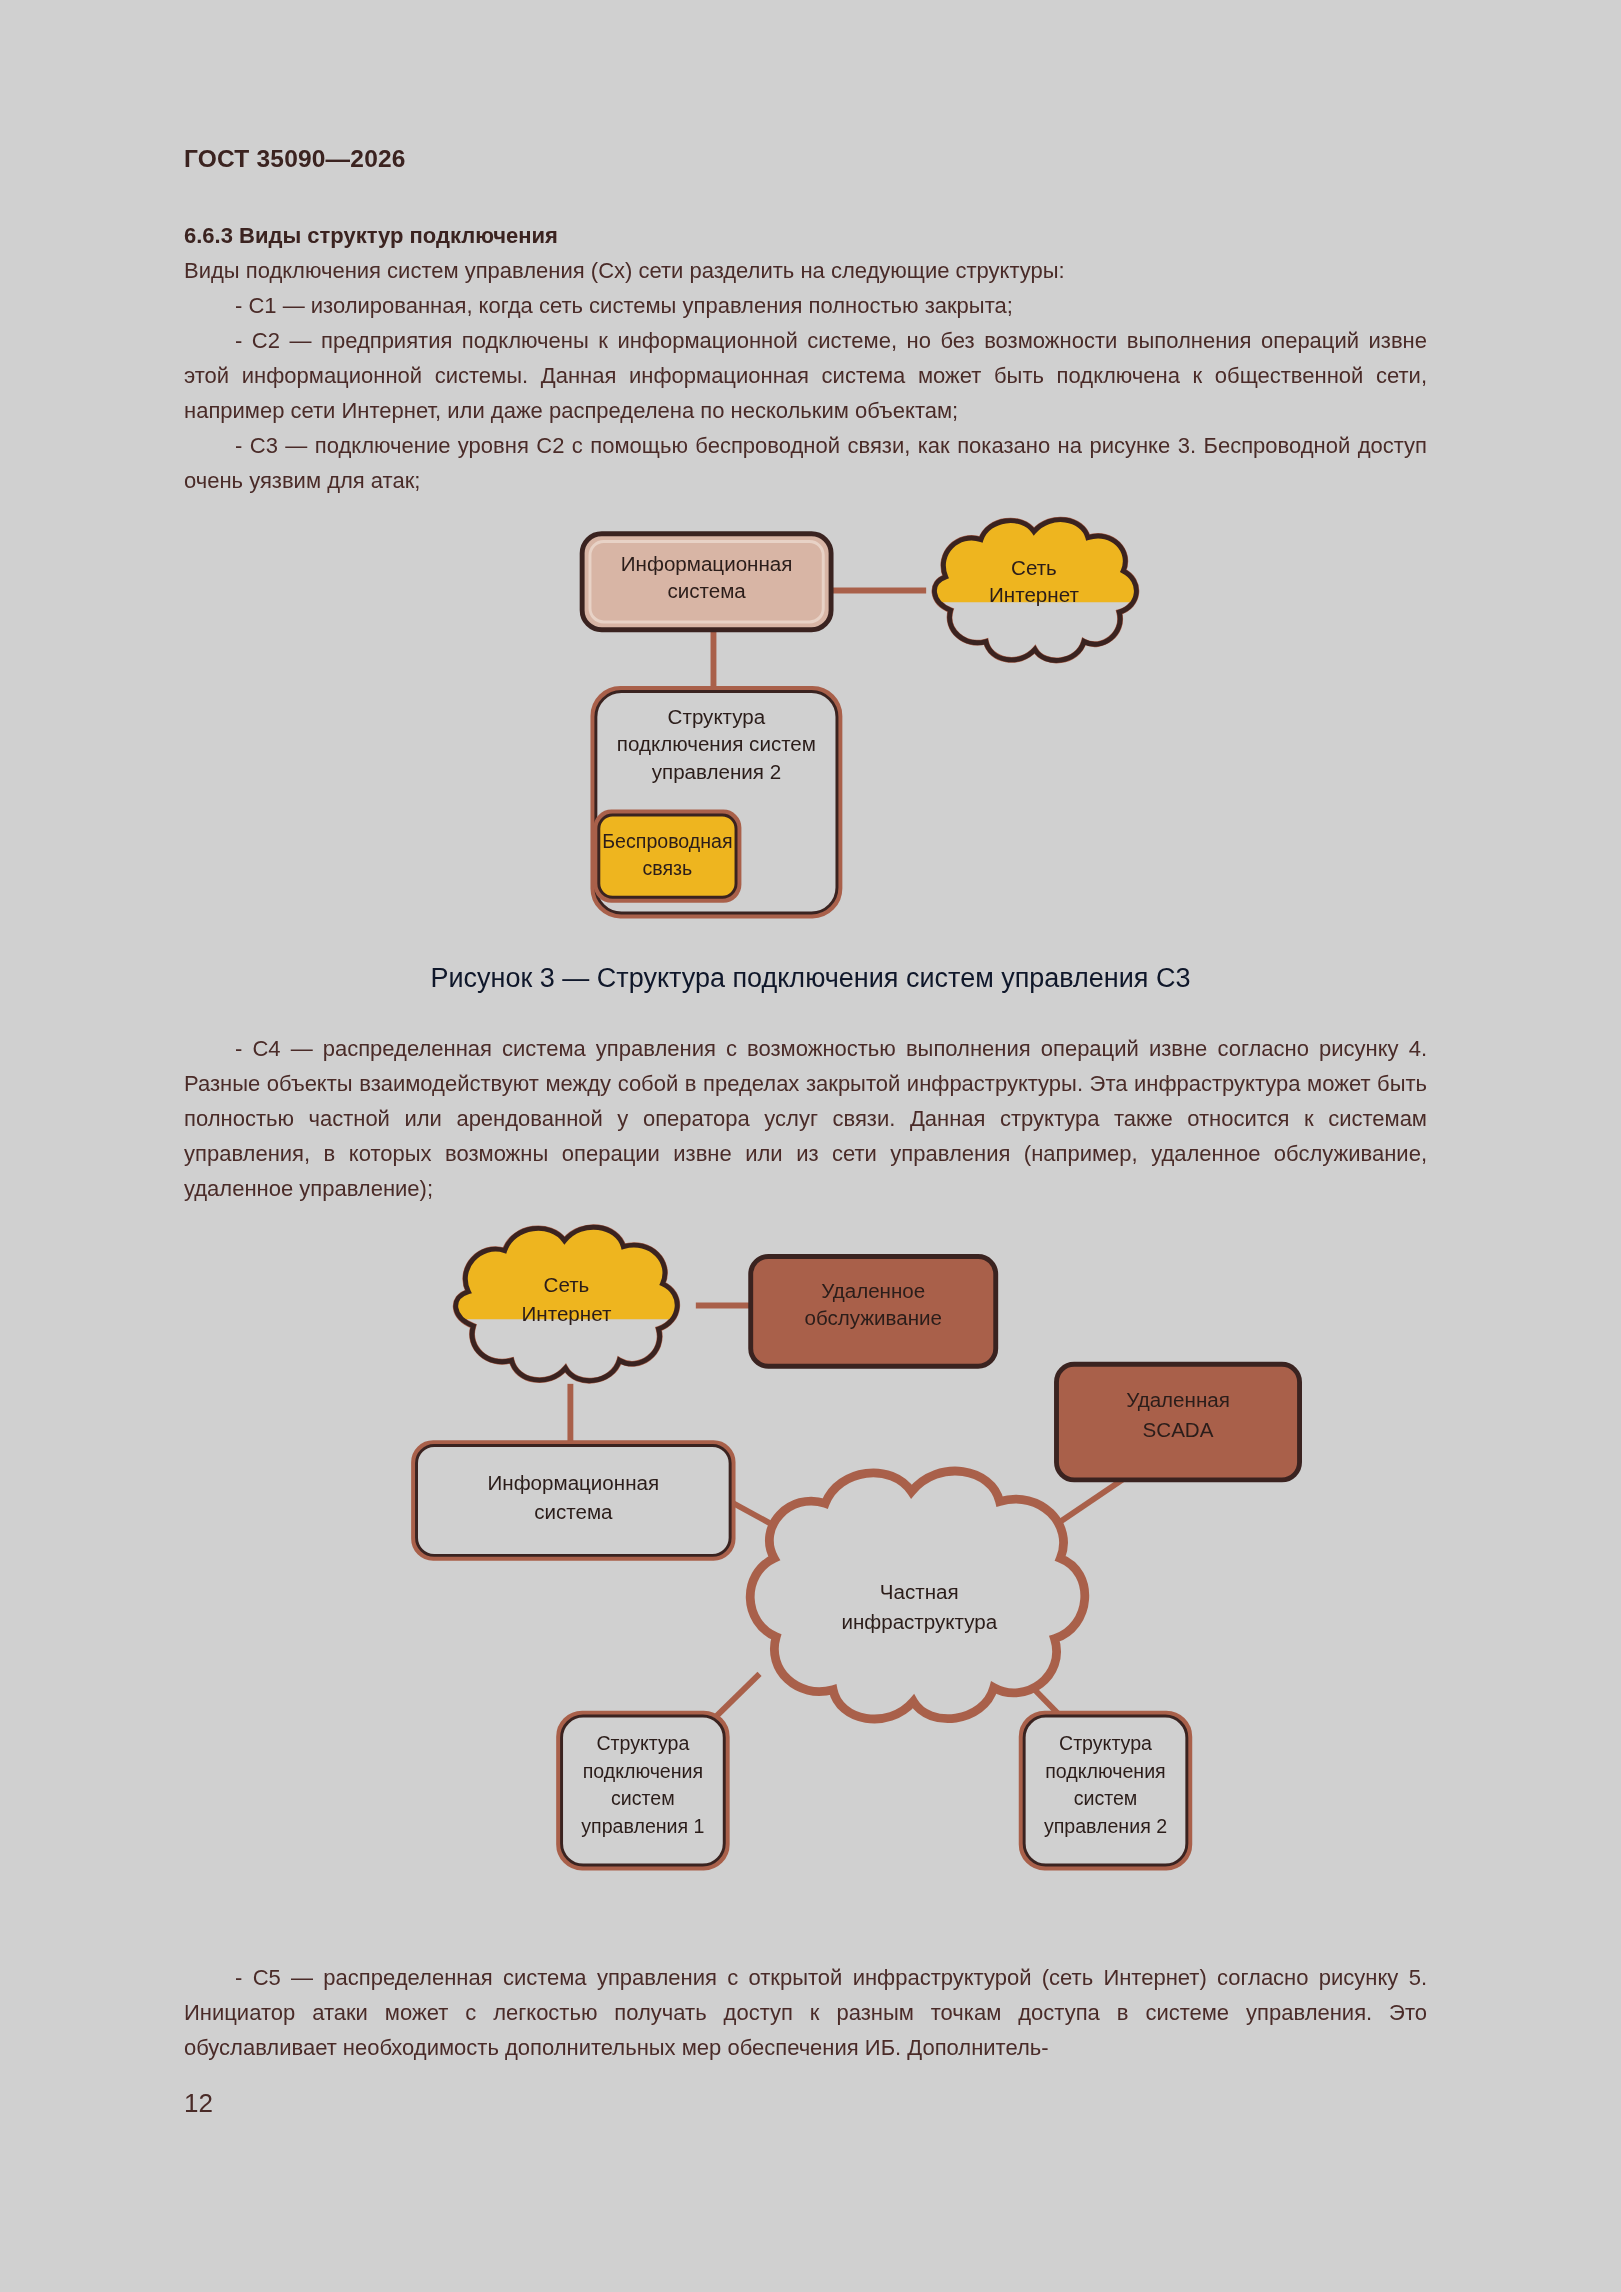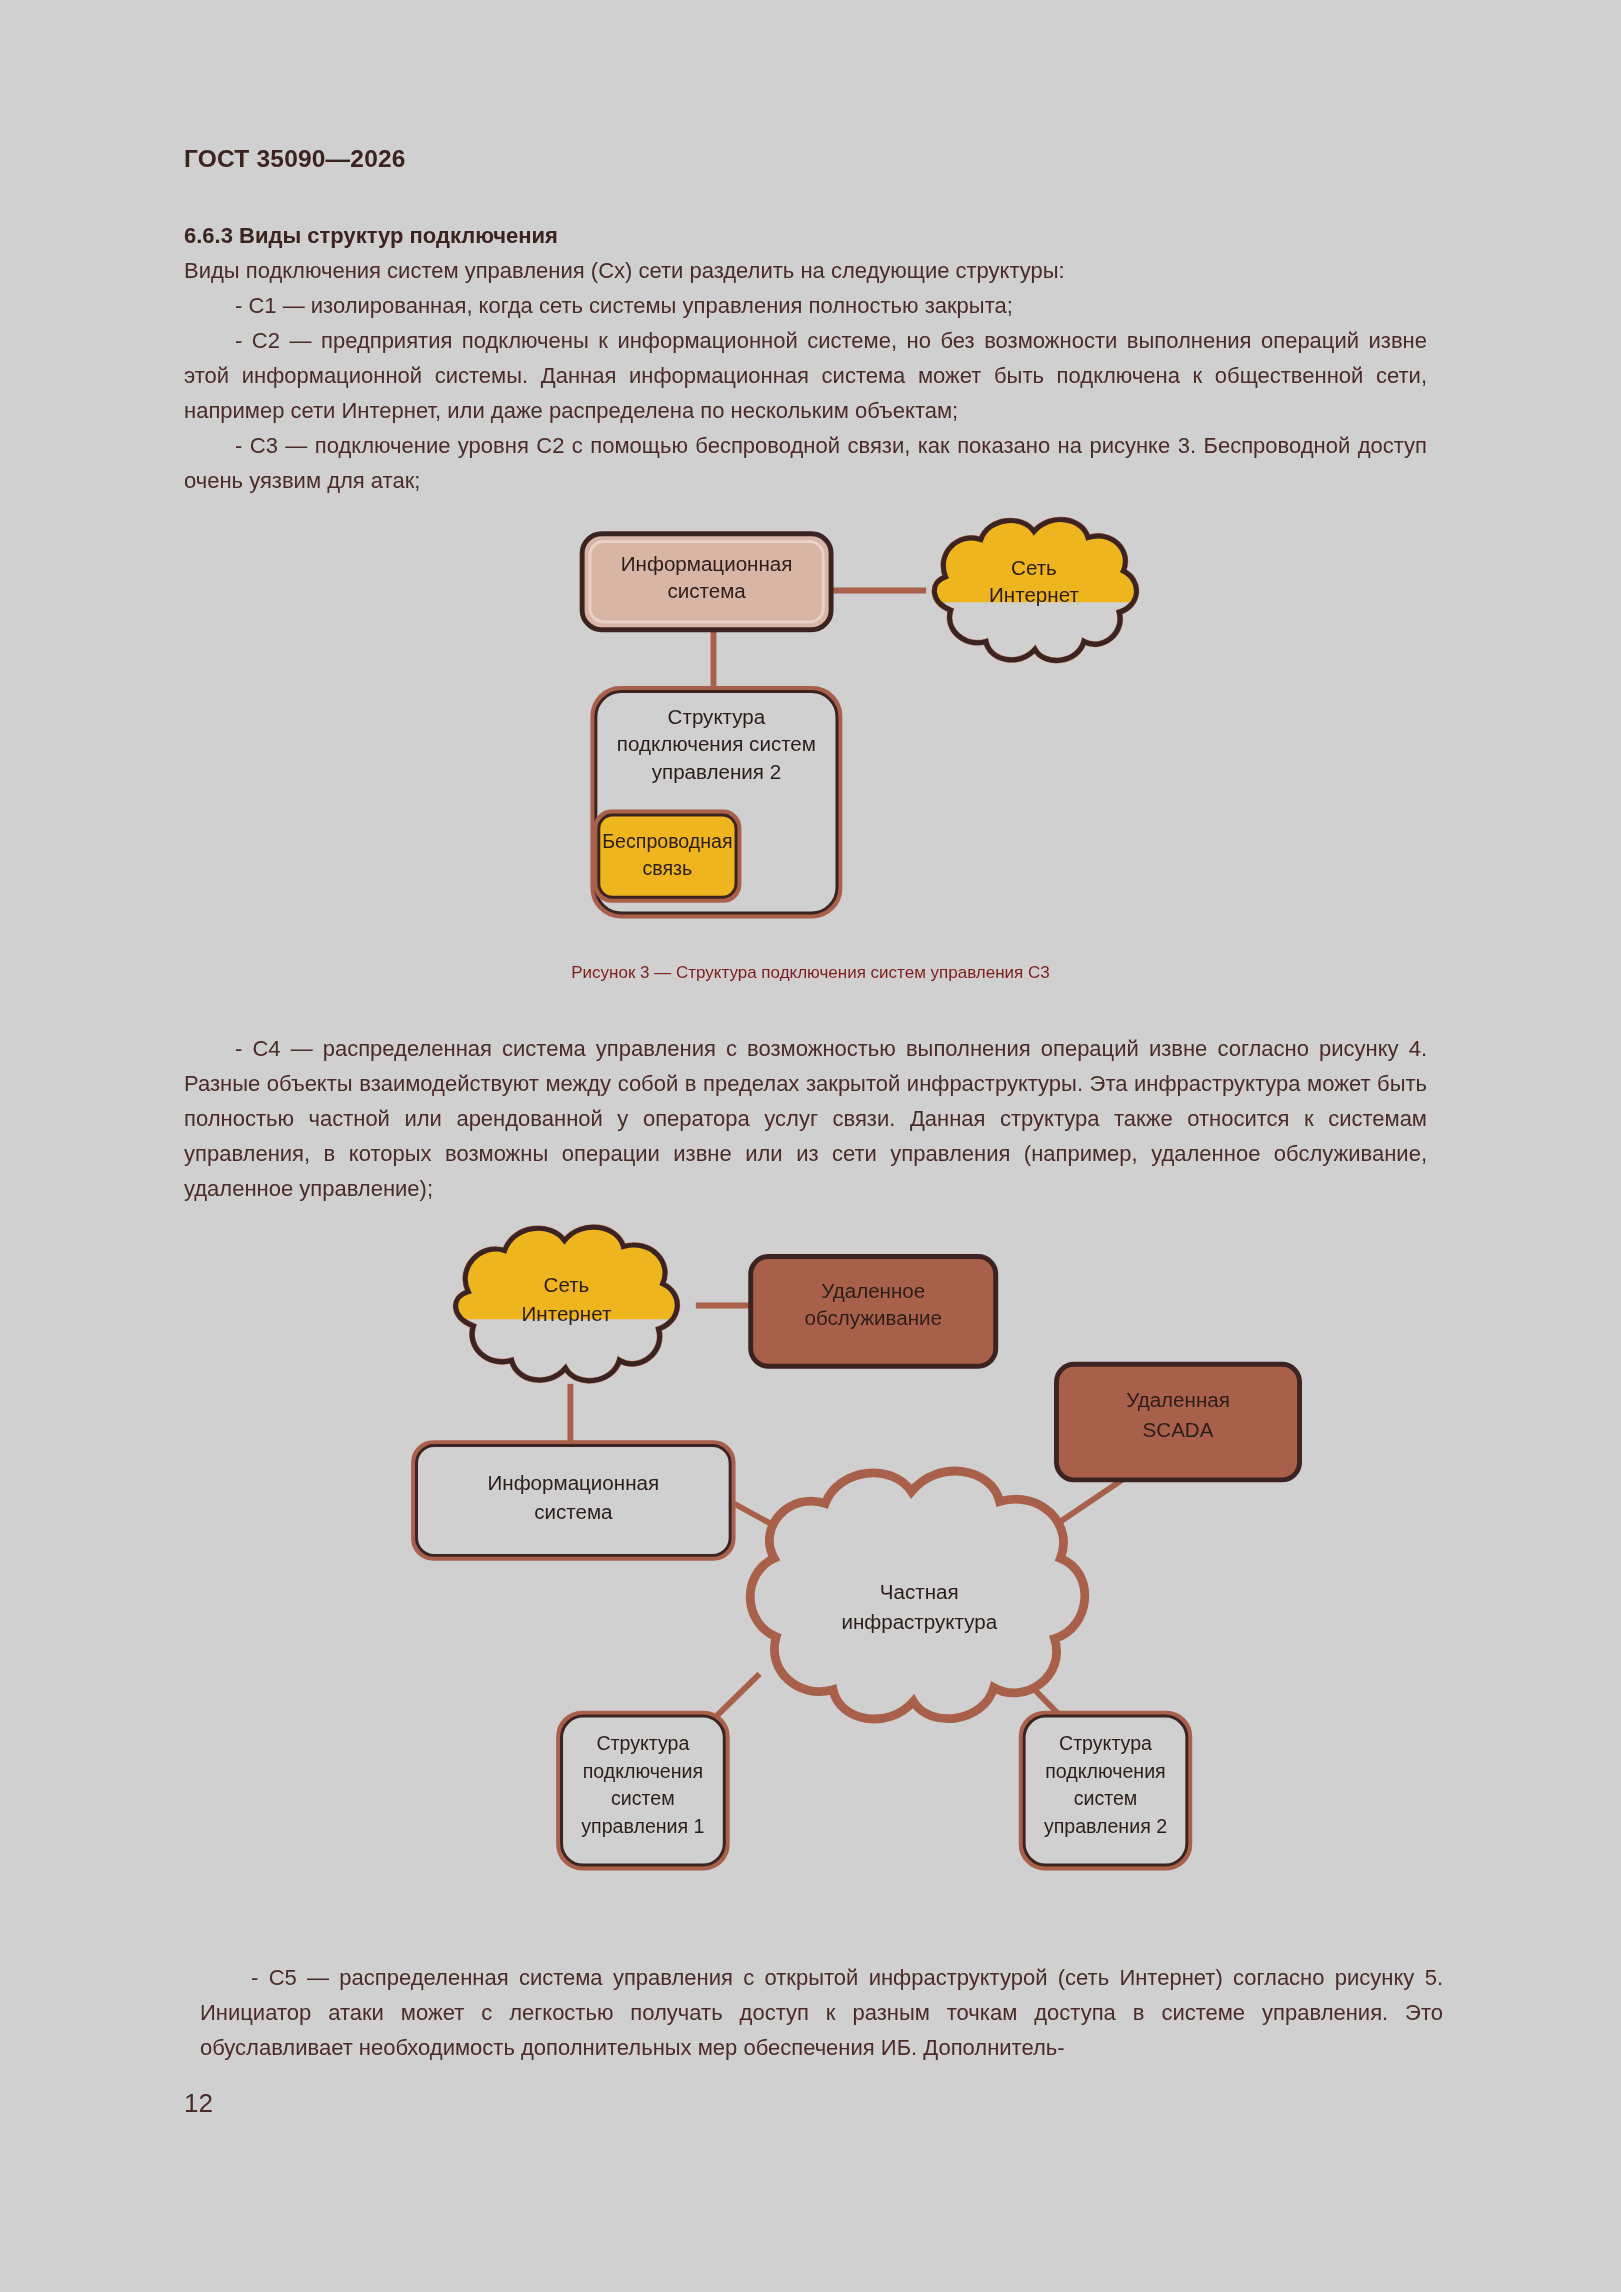--- a/index.html
+++ b/index.html
@@ -25,21 +25,21 @@
     position:absolute;left:184px;width:1243px;
     font-size:22px;line-height:35px;color:#4a2b28;
     text-align:justify;
   }
   .h3{font-weight:bold;color:#3b2320;}
   .p-indent{text-indent:51px;}
 
   
   .caption{
     position:absolute;width:100%;text-align:center;
-    font-size:17px;color:#7f1d1d;
+    font-size:27px;color:#0f172a;
   }
 
   
   .pageno{
     position:absolute;left:184px;top:2088px;
     font-size:26px;color:#4a2b28;
   }
 
   
   .fig{position:absolute;}
@@ -231,20 +231,20 @@
         <rect x="1045" y="511" width="166" height="152" rx="22" ry="22" fill="none" stroke="#3a2320" stroke-width="3"></rect>
         <text class="nodetext small" x="1128" y="546" text-anchor="middle">Структура</text>
         <text class="nodetext small" x="1128" y="574" text-anchor="middle">подключения</text>
         <text class="nodetext small" x="1128" y="602" text-anchor="middle">систем</text>
         <text class="nodetext small" x="1128" y="630" text-anchor="middle">управления 2</text>
       </g>
     </svg>
   </div>
 
 
-  <div class="textcol" style="top:1960px;margin-left:16px;">
+  <div class="textcol" style="top:1960px;">
     <div class="p-indent">-  C5 — распределенная система управления с открытой инфраструктурой (сеть Интернет) согласно рисунку 5. Инициатор атаки может с легкостью получать доступ к разным точкам доступа в системе управления. Это обуславливает необходимость дополнительных мер обеспечения ИБ. Дополнитель-</div>
   </div>
 
   <div class="pageno">12</div>
 
 </div>
 
 
 </body></html>

